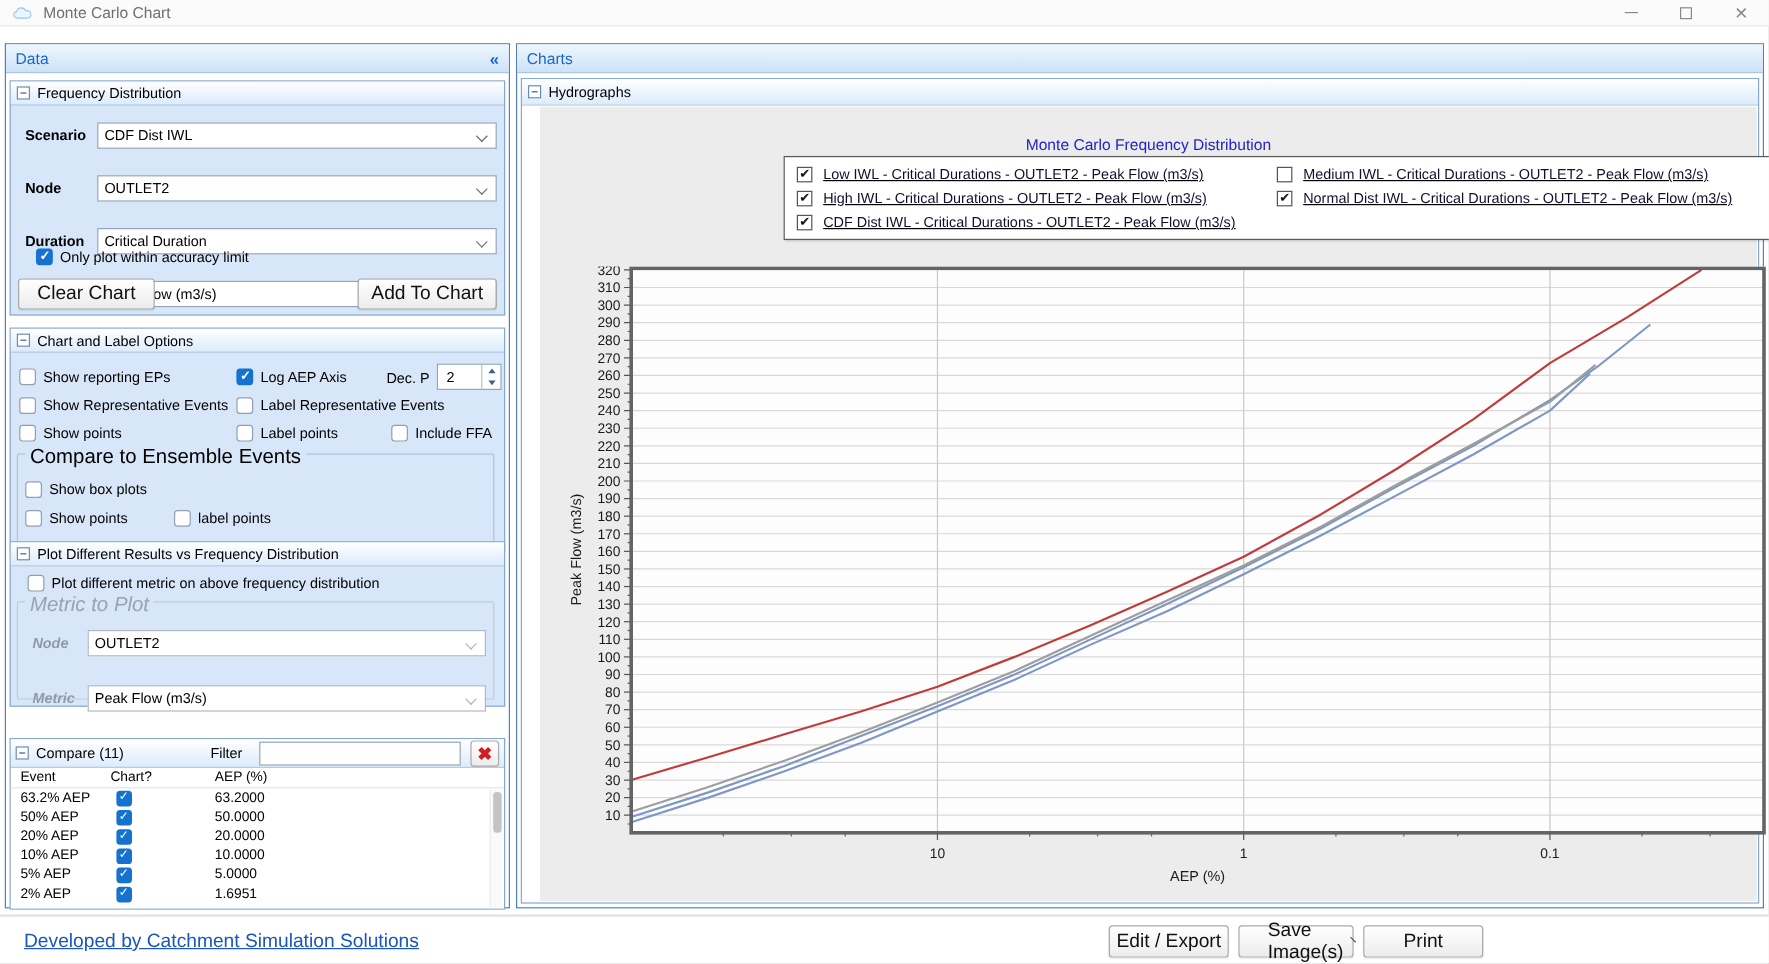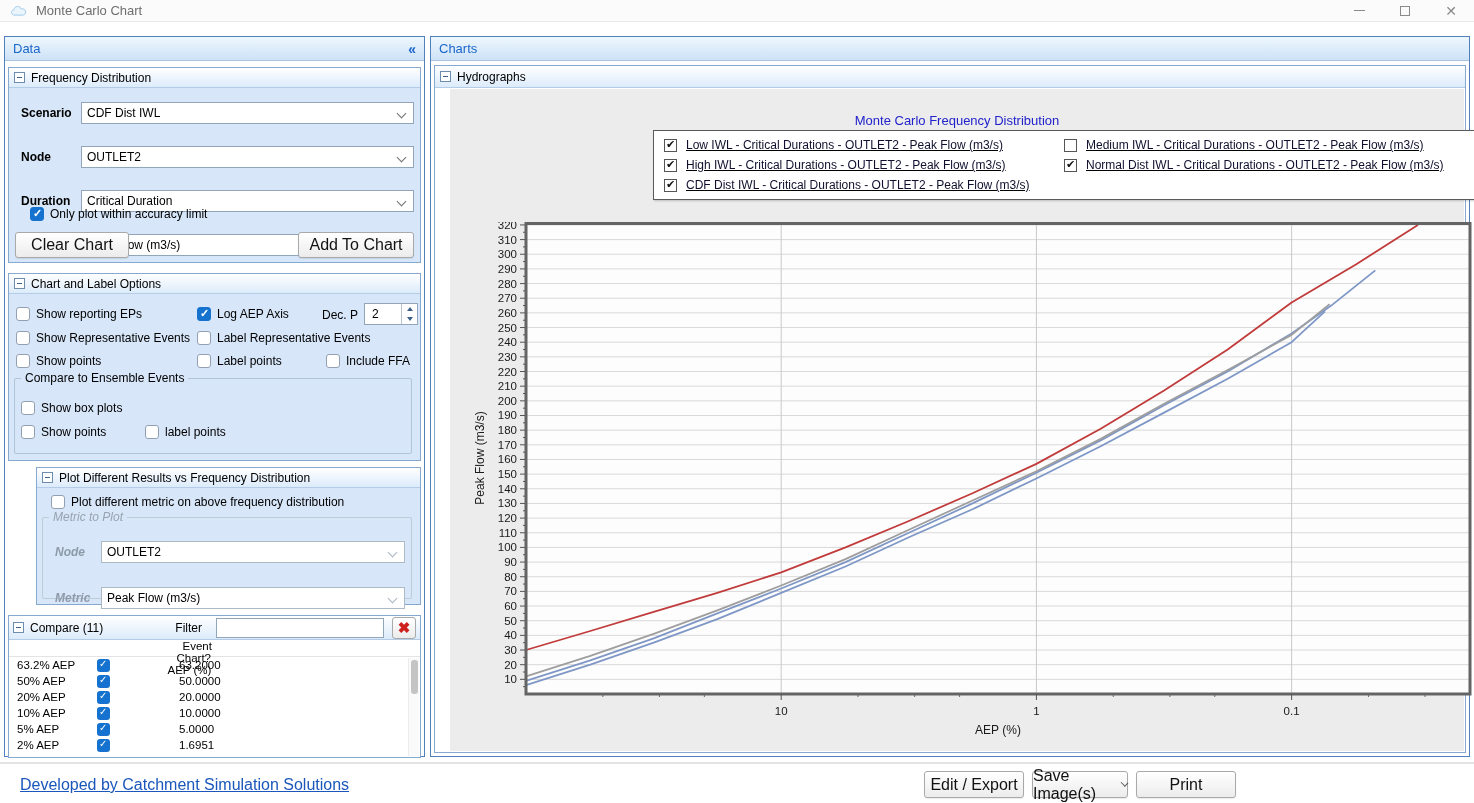--- a/index.html
+++ b/index.html
@@ -42,38 +42,38 @@
   .combo.disabled { border-color:#aeb9c6; }
   .check-row { display:flex; align-items:center; gap:6px; position:absolute; height:16px; }
   .cb { width:14px; height:14px; border:1px solid #93a0b2; border-radius:3px; background:#fff; position:relative; flex:0 0 auto; }
   .cb.checked { background:#1573cf; border-color:#1573cf; }
   .cb.checked::after { content:"\2713"; position:absolute; left:2px; top:-1px; color:#fff; font-size:11px; font-weight:bold; }
   .cb-label { white-space:nowrap; }
   .btn { background:linear-gradient(#ffffff,#ececec); border:1px solid #a9a9a9; border-radius:3px;
     display:flex; align-items:center; justify-content:center; font-size:16px; color:#111;
     box-shadow:0 1px 1px rgba(0,0,0,0.08); }
   .fieldset { position:absolute; border:1px solid #b0c4da; border-radius:2px; }
-  .fieldset > .fs-legend { position:absolute; top:-8px; left:6px; background:#d7e6f8; padding:0 4px; font-size:12px; }
+  .fieldset > .fs-legend { position:absolute; top:-8px; left:6px; background:#d7e6f8; padding:0 4px; font-size:17px; }
   .spinner { position:absolute; width:54px; height:22px; background:#fff; border:1px solid #93a5ba; display:flex; }
   .spinner .spin-val { flex:1; padding:3px 0 0 7px; }
   .spinner .spin-btns { width:16px; border-left:1px solid #b7c2cf; display:flex; flex-direction:column; }
   .spin-up, .spin-down { flex:1; display:flex; align-items:center; justify-content:center; }
   .tri-up { width:0; height:0; border-left:3px solid transparent; border-right:3px solid transparent; border-bottom:4px solid #3c5f87; }
   .tri-down { width:0; height:0; border-left:3px solid transparent; border-right:3px solid transparent; border-top:4px solid #3c5f87; }
   .gray-label { color:#8d9aa9; font-weight:bold;font-style:italic; }
   
   .compare-header { height:24px; background:linear-gradient(#ffffff,#dcebfb); border-bottom:1px solid #b4cce6;
     display:flex; align-items:center; gap:6px; padding:0 4px; }
   .filter-label { margin-left:auto; padding-right:8px; }
   .filter-input { width:168px; height:20px; border:1px solid #93a5ba; background:#fff; font-family:inherit; font-size:12px; padding:0 4px; }
   .filter-clear { width:24px; height:22px; margin-left:2px; background:linear-gradient(#ffffff,#ececec);
     border:1px solid #a9a9a9; border-radius:3px; color:#cf2020; font-size:15px; font-weight:bold;
     display:flex; align-items:center; justify-content:center; }
   .compare-table { position:absolute; left:0; right:0; top:24px; bottom:0; background:#fff; font-size:11.5px; }
-  .table-head { display:flex; height:17px; border-bottom:1px solid #e4e4e4; align-items:center;flex-direction:column; }
+  .table-head { display:flex; height:17px; border-bottom:1px solid #e4e4e4; align-items:center; }
   .table-row { display:flex; height:16px; align-items:center; }
   .col-event { width:80px; padding-left:8px; }
   .col-chart { width:82px; display:flex; justify-content:flex-start; padding-left:8px; }
   .col-aep { width:110px; padding-left:8px; }
   .row-cb { width:13px; height:13px; border-radius:3px; background:#1573cf; position:relative; }
   .row-cb::after { content:"\2713"; position:absolute; left:2px; top:-1px; color:#fff; font-size:10px; }
   .vscroll { position:absolute; right:1px; top:18px; bottom:1px; width:11px; background:#fafafa; border-left:1px solid #ececec; }
   .vscroll .thumb { position:absolute; left:2px; top:2px; width:7px; height:34px; background:#c4c4c4; border-radius:3px; }
   
   .hydro-content { position:absolute; left:1px; right:1px; top:52px; bottom:1px; background:#ececec;margin-left:14px; }
@@ -84,21 +84,21 @@
     padding:4px 0 4px 10px;text-decoration:underline; }
   .legend-item { display:flex; align-items:center; gap:9px; font-size:12px; color:#10102e; white-space:nowrap; }
   .cbx { width:13px; height:13px; background:#fff; border:1px solid #555; position:relative; flex:0 0 auto; }
   .cbx.checked::after { content:"\2714"; position:absolute; left:1px; top:-2px; font-size:11px; color:#111; }
   #plot-mount { position:absolute; left:0; top:133px; width:1032px; height:525px; }
   
   .footer { position:absolute; left:0; bottom:0; width:100%; height:41px; background:#fff; border-top:2px solid #e3e3e3; }
   .footer-link { position:absolute; left:20px; top:12px; color:#1a56bb; text-decoration:underline; font-size:16px; }
   .footer .btn { position:absolute; top:7px; height:27px; }
   .btn-edit-export { left:924px; width:100px; }
-  .btn-save-images { left:1032px; width:96px; gap:7px; }
+  .btn-save-images { left:1032px; width:96px; gap:7px;padding-left:24px; }
   .btn-print { left:1136px; width:100px; }
   .btn .chev-sm { width:6px; height:6px; border-left:1px solid #555; border-bottom:1px solid #555; transform:rotate(-45deg); margin-top:-3px; }
 </style>
 </head>
 <body>
 
 <div class="titlebar">
   <svg class="app-icon" viewBox="0 0 24 16">
     <path d="M6.5 13.5 C3.5 13.5 2 11.8 2 9.8 C2 8 3.3 6.6 5.1 6.3 C5.5 3.8 7.6 2 10.2 2 C12.4 2 14.3 3.3 15.1 5.3 C15.5 5.2 15.9 5.1 16.4 5.1 C19 5.1 21 7 21 9.3 C21 11.6 19.2 13.5 16.6 13.5 Z" fill="#e9f4fc" stroke="#9ec8e8" stroke-width="1.3"></path>
   </svg>
@@ -218,21 +218,21 @@
         <span class="cb"></span>
         <span class="cb-label">Show points</span>
       </div>
       <div class="check-row" style="left:130px; top:45px;">
         <span class="cb"></span>
         <span class="cb-label">label points</span>
       </div>
     </div>
   </div>
 
-  <div class="group" style="top:430px; height:138px;margin-left:28px;">
+  <div class="group" style="top:414px; height:138px;">
     <div class="group-header">
       <span class="collapse-box"></span>
       <span>Plot Different Results vs Frequency Distribution</span>
     </div>
     <div class="check-row" style="left:14px; top:26px;">
       <span class="cb"></span>
       <span class="cb-label">Plot different metric on above frequency distribution</span>
     </div>
     <div class="fieldset" style="left:5px; right:8px; top:49px; height:82px; border-color:#c0cbd8;">
       <span class="fs-legend gray-label" style="font-weight:normal; color:#97a3b1;">Metric to Plot</span>

